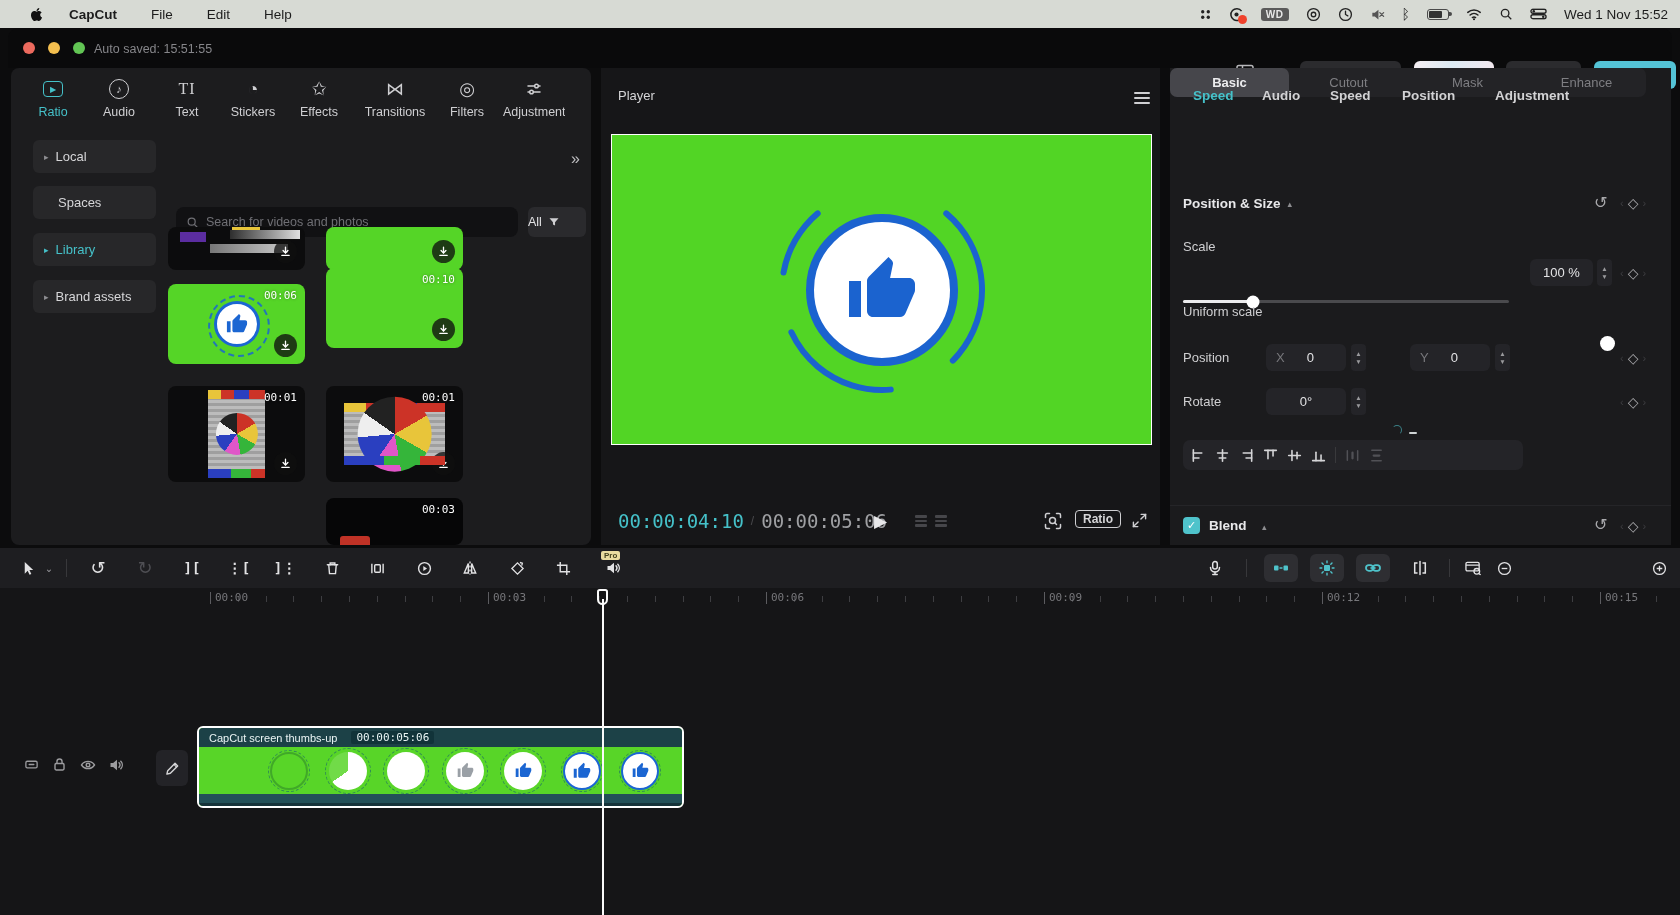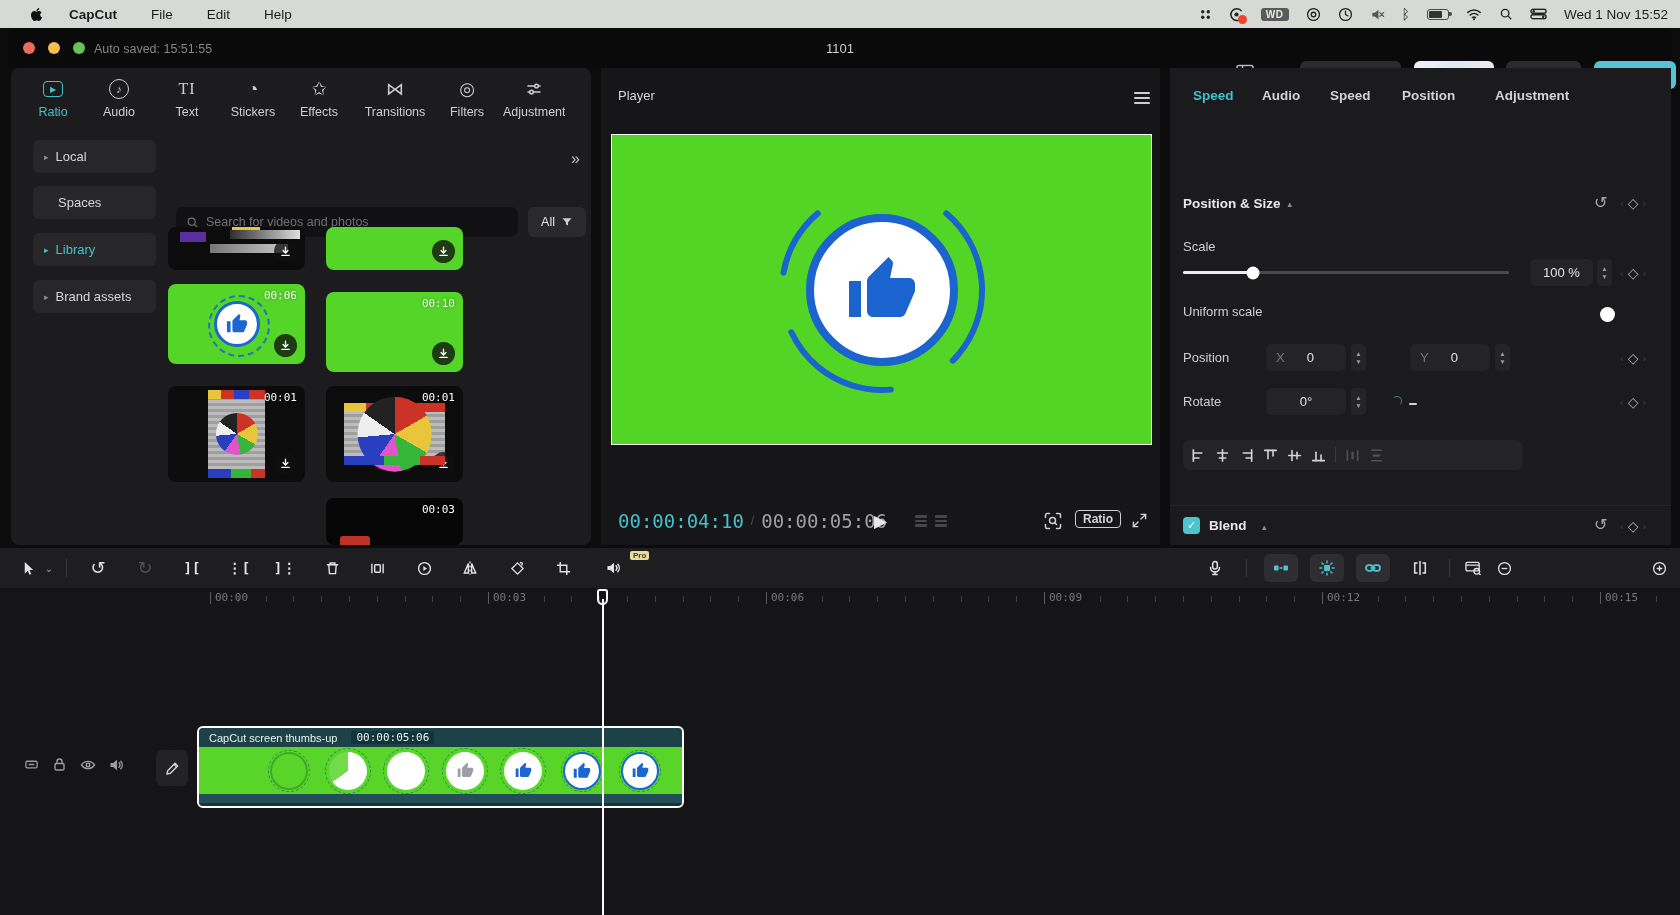--- a/index.html
+++ b/index.html
@@ -49,21 +49,21 @@
   .chev{left:560px;top:82px;font-size:16px;color:#bdbdc0;}
   
   .sbitem{left:22px;width:123px;height:33px;background:#272729;border-radius:6px;display:flex;align-items:center;padding-left:11px;gap:7px;font-size:13px;color:#d6d6d8;}
   .sbitem .arr{font-size:9px;color:#8e8e92;}
   .sbitem.active{color:#45c1c9;}
   .sbitem.active .arr{color:#45c1c9;}
   
   .searchbox{left:165px;top:139px;width:342px;height:30px;background:#111113;border-radius:8px;display:flex;align-items:center;padding:0 10px;gap:7px;}
   .searchbox input{flex:1;background:transparent;border:none;outline:none;color:#ffffff;font-size:12.5px;font-family:inherit;}
   .searchbox input::placeholder{color:#6f6f74;}
-  .filterbox{left:517px;top:139px;width:58px;height:30px;background:#2a2a2d;border-radius:6px;display:flex;align-items:center;justify-content:center;gap:6px;font-size:12.5px;color:#e3e3e5;}
+  .filterbox{left:517px;top:139px;width:58px;height:30px;background:#2a2a2d;border-radius:6px;display:flex;align-items:center;gap:6px;font-size:12.5px;color:#e3e3e5;}
   .notice{left:165px;top:188px;width:413px;height:30px;background:#2c2c2f;border-radius:6px;display:flex;align-items:center;padding:0 10px;gap:8px;}
   .notice .ntext{font-size:12px;color:#cfcfd1;flex:1;}
   .notice .nx{color:#8b8b8e;font-size:14px;}
   
   .thumb{border-radius:8px;overflow:hidden;background:#0c0c0d;}
   .green{background:#55d527;}
   .dur{position:absolute;top:5px;right:8px;font-size:11px;color:#fff;font-family:"DejaVu Sans Mono",monospace;text-shadow:0 0 3px rgba(0,0,0,.4);}
   .dlbadge{position:absolute;right:8px;bottom:7px;width:23px;height:23px;border-radius:50%;background:rgba(15,15,15,.78);display:flex;align-items:center;justify-content:center;color:#fff;}
   .minithumb{position:absolute;left:50%;top:50%;transform:translate(-50%,-50%);width:46px;height:46px;background:#fff;border:3px solid #1b66d2;border-radius:50%;display:flex;align-items:center;justify-content:center;color:#1b66d2;}
   .minithumb::after{content:"";position:absolute;left:-9px;top:-9px;width:58px;height:58px;border:2px dashed #1b66d2;border-radius:50%;opacity:.85;}
@@ -127,21 +127,21 @@
   .alignbtn.dis{color:#515156;}
   .vdiv{width:1px;height:16px;background:#39393c;}
   .blendrow{left:0;top:437px;width:501px;height:40px;border-top:1px solid #252528;}
   .checkbox{width:17px;height:17px;background:#4fc3cb;border-radius:4px;display:flex;align-items:center;justify-content:center;color:#fff;font-size:11px;font-weight:bold;}
   
   .toolbar{left:0;top:548px;width:1680px;height:40px;background:#1e1e21;}
   .tbi{position:absolute;top:0;height:40px;display:flex;align-items:center;justify-content:center;color:#e2e2e4;}
   .tbi.dim{color:#4e4e53;}
   .tbi .txt{font-size:14px;font-weight:bold;font-family:"DejaVu Sans Mono",monospace;}
   .tdiv{position:absolute;top:11px;width:1px;height:18px;background:#38383b;}
-  .probadge{position:absolute;left:-4px;top:-9px;background:#e9dca0;color:#45431f;font-size:8px;font-weight:bold;padding:0 3px;border-radius:2px;margin-left:29px;}
+  .probadge{position:absolute;left:-4px;top:-9px;background:#e9dca0;color:#45431f;font-size:8px;font-weight:bold;padding:0 3px;border-radius:2px;}
   .tealbtn{position:absolute;top:6px;width:34px;height:28px;background:#2e2e32;border-radius:6px;display:flex;align-items:center;justify-content:center;color:#4fc3cb;}
   
   .timeline{left:0;top:588px;width:1680px;height:327px;background:#151517;}
   .ticks{position:absolute;left:210px;right:0;top:8px;height:6px;
      background:repeating-linear-gradient(90deg,#3e3e42 0 1px,transparent 1px 27.8px);}
   .rlabel{position:absolute;top:3px;font-size:11px;color:#77777b;font-family:"DejaVu Sans Mono",monospace;padding-left:5px;}
   .rlabel::before{content:"";position:absolute;left:0;top:1px;width:1px;height:12px;background:#5c5c60;}
   .playhead{position:absolute;left:596px;top:1px;bottom:0;width:13px;z-index:30;}
   .playhead .line{position:absolute;left:6px;top:10px;bottom:0;width:1.6px;background:#fafafa;}
   .playhead .head{position:absolute;left:1px;top:0;width:11px;height:16px;border:2px solid #fafafa;border-radius:3px 3px 6px 6px;background:rgba(20,20,20,.25);}
@@ -510,21 +510,20 @@
         </span>
       <span class="mbclock">Wed 1 Nov  15:52</span>
     </span>
   </div>
 
   <div class="abs titlebar">
     <span class="abs light" style="left:15px;background:#ec6a5e"></span>
     <span class="abs light" style="left:40px;background:#f4bf4f"></span>
     <span class="abs light" style="left:65px;background:#62c554"></span>
     <span class="abs autosave">Auto saved: 15:51:55</span>
-    <div class="abs wtitle">1101</div>
     <span class="abs layoutbtn" style="left:1228px">
       <svg width="18" height="14" viewBox="0 0 18 14">
           <use href="#i-layout"></use>
         </svg>
       <span style="font-size:9px">▾</span>
     </span>
     <div class="abs tbtn" style="left:1292px;width:101px">
       <svg width="17" height="13" viewBox="0 0 18 14" class="ic">
           <use href="#i-kb"></use>
         </svg>
@@ -666,21 +665,21 @@
             <use href="#i-thumb"></use>
           </svg>
         </span>
       <span class="dur">00:06</span>
       <span class="dlbadge">
           <svg width="13" height="13" viewBox="0 0 16 16">
             <use href="#i-dl"></use>
           </svg>
         </span>
     </div>
-    <div class="abs thumb green" style="left:315px;top:224px;width:137px;height:80px">
+    <div class="abs thumb green" style="left:315px;top:200px;width:137px;height:80px">
       <span class="dur">00:10</span>
       <span class="dlbadge">
           <svg width="13" height="13" viewBox="0 0 16 16">
             <use href="#i-dl"></use>
           </svg>
         </span>
     </div>
 
     <div class="abs thumb" style="left:157px;top:318px;width:137px;height:96px">
       <span class="testcard" style="left:40px;top:4px;width:57px;height:88px">
@@ -762,20 +761,26 @@
     </div>
   </div>
 
   <div class="abs inspector">
     <span class="abs itab active" style="left:23px">Speed</span>
     <span class="abs itab" style="left:92px">Audio</span>
     <span class="abs itab" style="left:160px">Speed</span>
     <span class="abs itab" style="left:232px">Position</span>
     <span class="abs itab" style="left:325px">Adjustment</span>
 
+    <div class="subtabs">
+      <span class="subtab active">Basic</span>
+      <span class="subtab">Cutout</span>
+      <span class="subtab">Mask</span>
+      <span class="subtab">Enhance</span>
+    </div>
 
     <div class="abs" style="left:13px;top:128px;display:flex;align-items:center">
       <span class="isect">Position &amp; Size</span>
       <span class="collapse">▴</span>
     </div>
     <span class="abs reset" style="left:424px;top:125px">↺</span>
     <span class="abs kf" style="left:450px;top:127px">
       <span class="pn">‹</span>
         <span class="dm">◇</span>
         <span class="pn">›</span>

